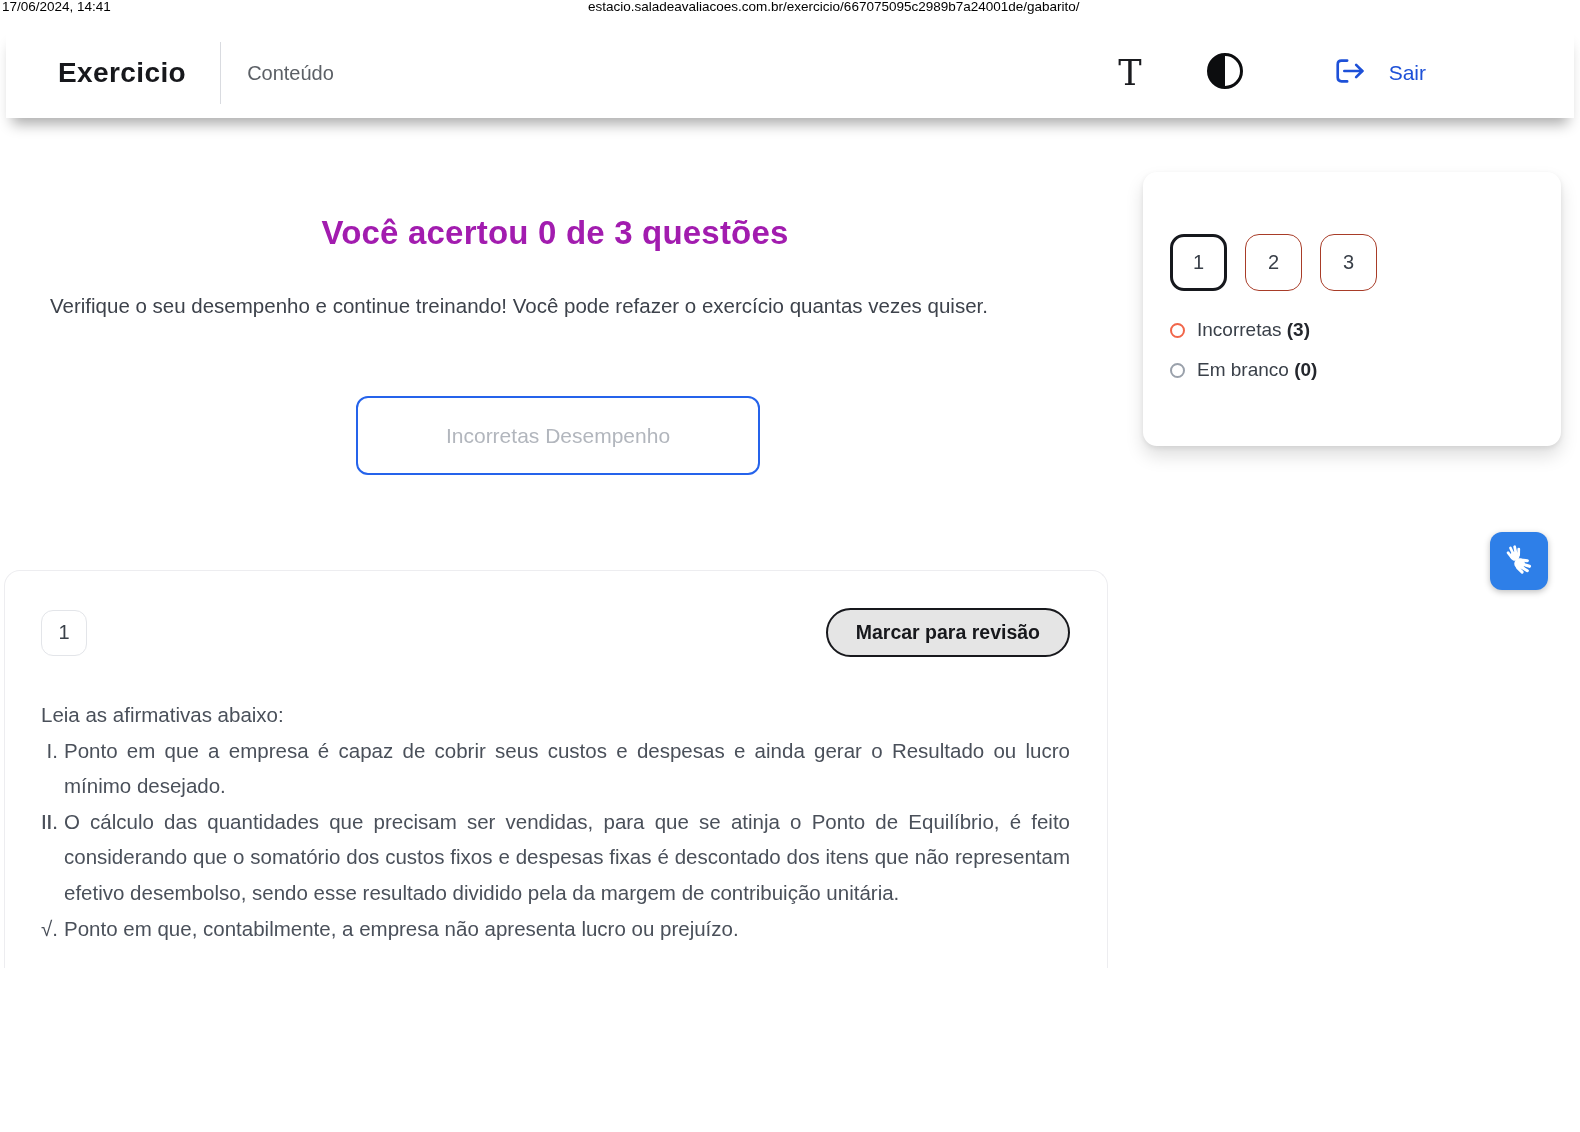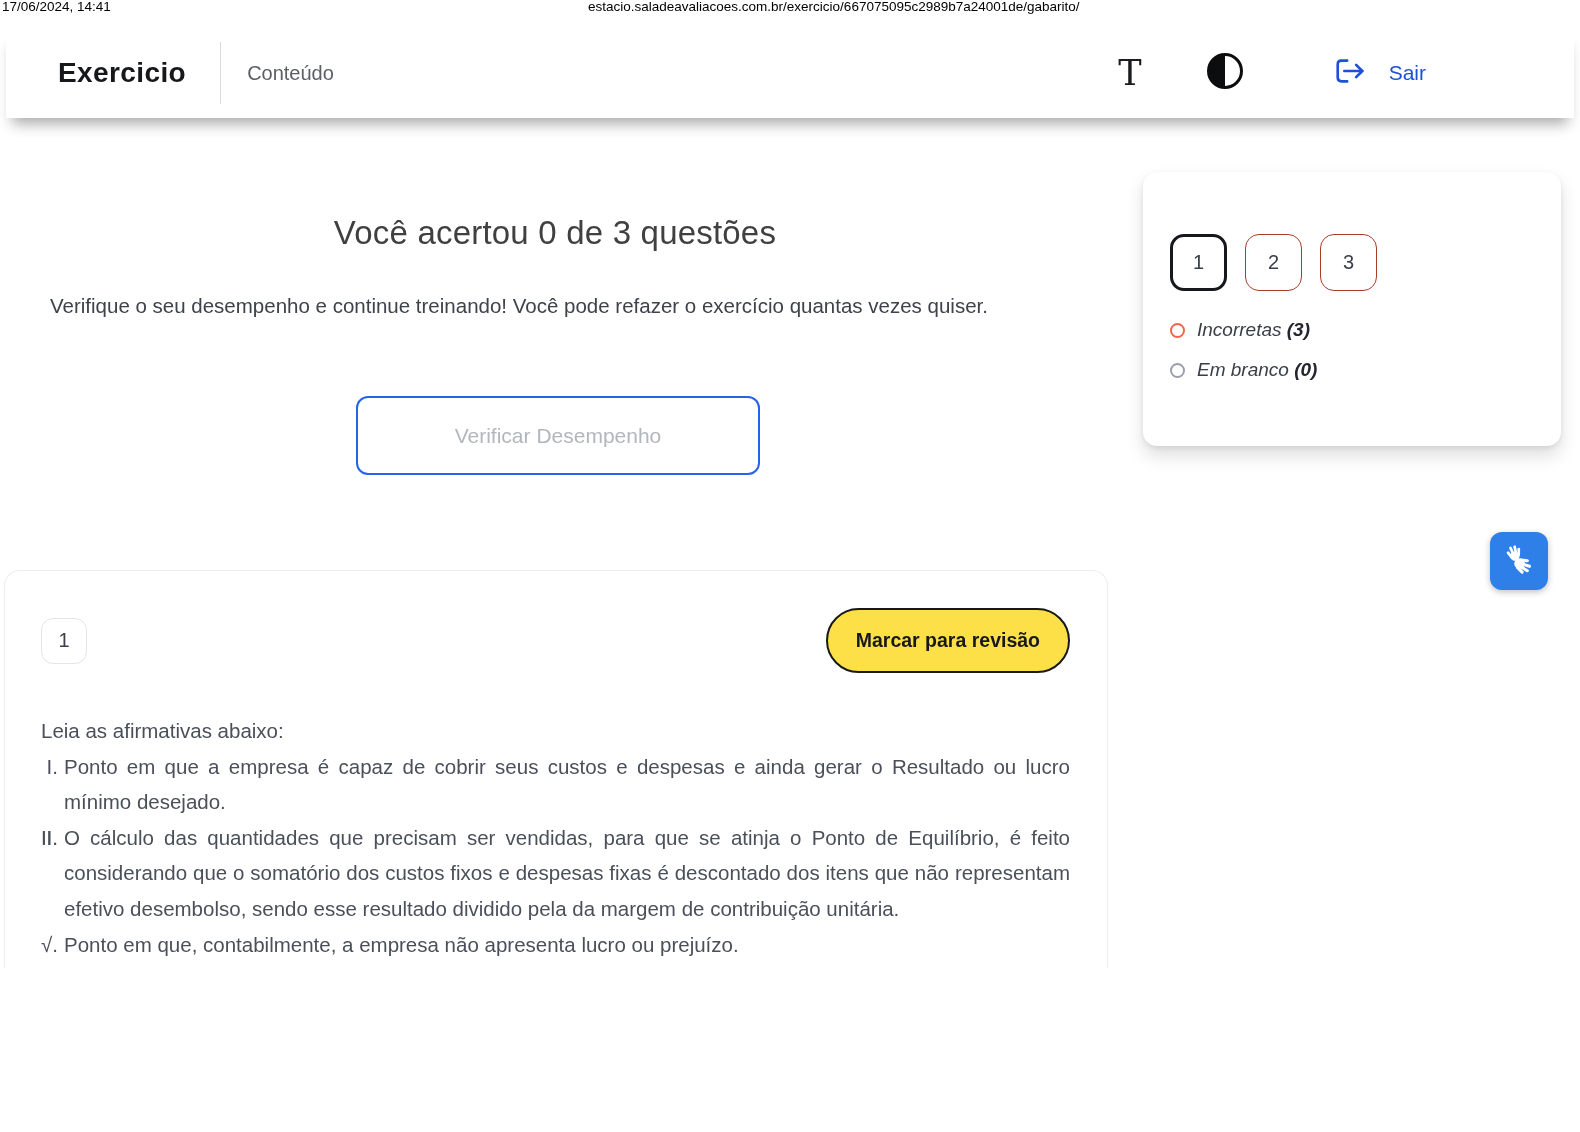--- a/index.html
+++ b/index.html
@@ -19,58 +19,58 @@
   .nav-divider{width:1px;height:62px;background:#d9dbe0;margin-left:34px;}
   .nav-menu{margin-left:26px;font-size:20px;color:#5c6066;cursor:pointer;}
   .nav-actions{margin-left:auto;display:flex;align-items:center;margin-right:148px;}
   .t-btn{font-family:"DejaVu Serif",serif;font-size:35px;line-height:1;color:#1a1b1f;cursor:pointer;}
   .contrast-btn{margin-left:64px;display:flex;cursor:pointer;}
   .logout-btn{margin-left:89px;display:flex;align-items:center;gap:22px;color:#1d50d8;
               font-size:21px;font-weight:500;cursor:pointer;}
 
   
   .results-title{position:absolute;left:0;top:214px;width:1110px;text-align:center;
-                 font-size:33px;font-weight:400;color:#404040;letter-spacing:.2px;}
+                 font-size:33px;font-weight:700;color:#a21caf;letter-spacing:.2px;}
   .results-sub{position:absolute;left:50px;top:288px;width:1010px;
                font-size:20.5px;line-height:35.5px;color:#3d424b;}
   .verify-btn{position:absolute;left:356px;top:396px;width:400px;height:75px;background:#fff;
               border:2.5px solid #2563eb;border-radius:12px;display:flex;align-items:center;
               justify-content:center;font-size:21px;color:#b2b6bd;cursor:pointer;}
 
   
   .qnav-card{position:absolute;left:1143px;top:172px;width:418px;height:274px;background:#fff;
              border-radius:14px;box-sizing:border-box;padding:26px 24px 0 27px;
              box-shadow:0 2px 5px rgba(0,0,0,.08),0 10px 18px rgba(0,0,0,.13);}
   .qnav-title{font-size:21px;color:#4b5158;}
   .qnav-title b{font-size:26px;color:#0d0f13;font-weight:700;padding:0 2px;}
   .qnav-boxes{display:flex;gap:18px;margin-top:36px;}
   .qbox{width:57px;height:57px;border-radius:14px;background:#fff;display:flex;align-items:center;
         justify-content:center;font-size:20px;color:#3a4049;box-sizing:border-box;cursor:pointer;}
   .qbox.current{border:3px solid #16181d;}
   .qbox.incorrect{border:1.6px solid #a83c28;}
-  .legend{margin-top:26px;font-style:italic;}
+  .legend{margin-top:26px;}
   .legend-row{display:flex;align-items:center;gap:12px;font-size:19px;color:#3a4049;height:26px;margin-bottom:14px;}
   .dot{width:11px;height:11px;border-radius:50%;box-sizing:content-box;}
   .dot.orange{border:2.5px solid #f1664a;}
   .dot.gray{border:2.5px solid #9aa1ab;}
   .legend-row b{color:#24272d;font-weight:700;}
 
   
   .access-btn{position:absolute;left:1490px;top:532px;width:58px;height:58px;background:#2e7fe8;
               border-radius:12px;display:flex;align-items:center;justify-content:center;
               box-shadow:0 2px 6px rgba(0,0,0,.25);cursor:pointer;}
 
   
   .question-card{position:absolute;left:4px;top:570px;width:1104px;height:535px;background:#fff;
                  border:1.5px solid #ededf0;border-bottom:none;border-radius:16px 16px 0 0;
                  box-sizing:border-box;padding:37px 37px 0 36px;}
   .qcard-header{display:flex;justify-content:space-between;align-items:center;}
   .qnum-badge{width:46px;height:46px;border:1.6px solid #e3e5e9;border-radius:12px;display:flex;
               align-items:center;justify-content:center;font-size:20px;color:#3a4049;box-sizing:border-box;}
-  .review-btn{height:45px;padding:8px 28px;border:2.6px solid #17181c;border-radius:999px;background:#fde047;
+  .review-btn{height:45px;padding:0 28px;border:2.6px solid #17181c;border-radius:999px;background:#e5e5e5;
               display:flex;align-items:center;font-size:19.5px;font-weight:600;color:#17181c;cursor:pointer;}
   .qcard-body{margin-top:40px;font-size:20.5px;line-height:35.6px;color:#4a505a;}
   .qlist{margin-left:23px;}
   .qitem{position:relative;text-align:justify;}
   .qitem .marker{position:absolute;right:100%;margin-right:6px;white-space:nowrap;text-align:right;}
 </style>
 </head>
 <body>
 
 <div class="page">
@@ -103,21 +103,21 @@
           </svg>
         </span>
         <span>Sair</span>
       </div>
     </div>
   </div>
 
   <div class="results-title">Você acertou 0 de 3 questões</div>
   <div class="results-sub">Verifique o seu desempenho e continue treinando! Você pode refazer o exercício quantas vezes quiser.</div>
   <div class="verify-btn">
-    <span>Verificar Desempenho</span>
+    <span>Incorretas Desempenho</span>
   </div>
 
   <div class="qnav-card">
     <div class="qnav-boxes">
       <div class="qbox current">1</div>
       <div class="qbox incorrect">2</div>
       <div class="qbox incorrect">3</div>
     </div>
     <div class="legend">
       <div class="legend-row">

